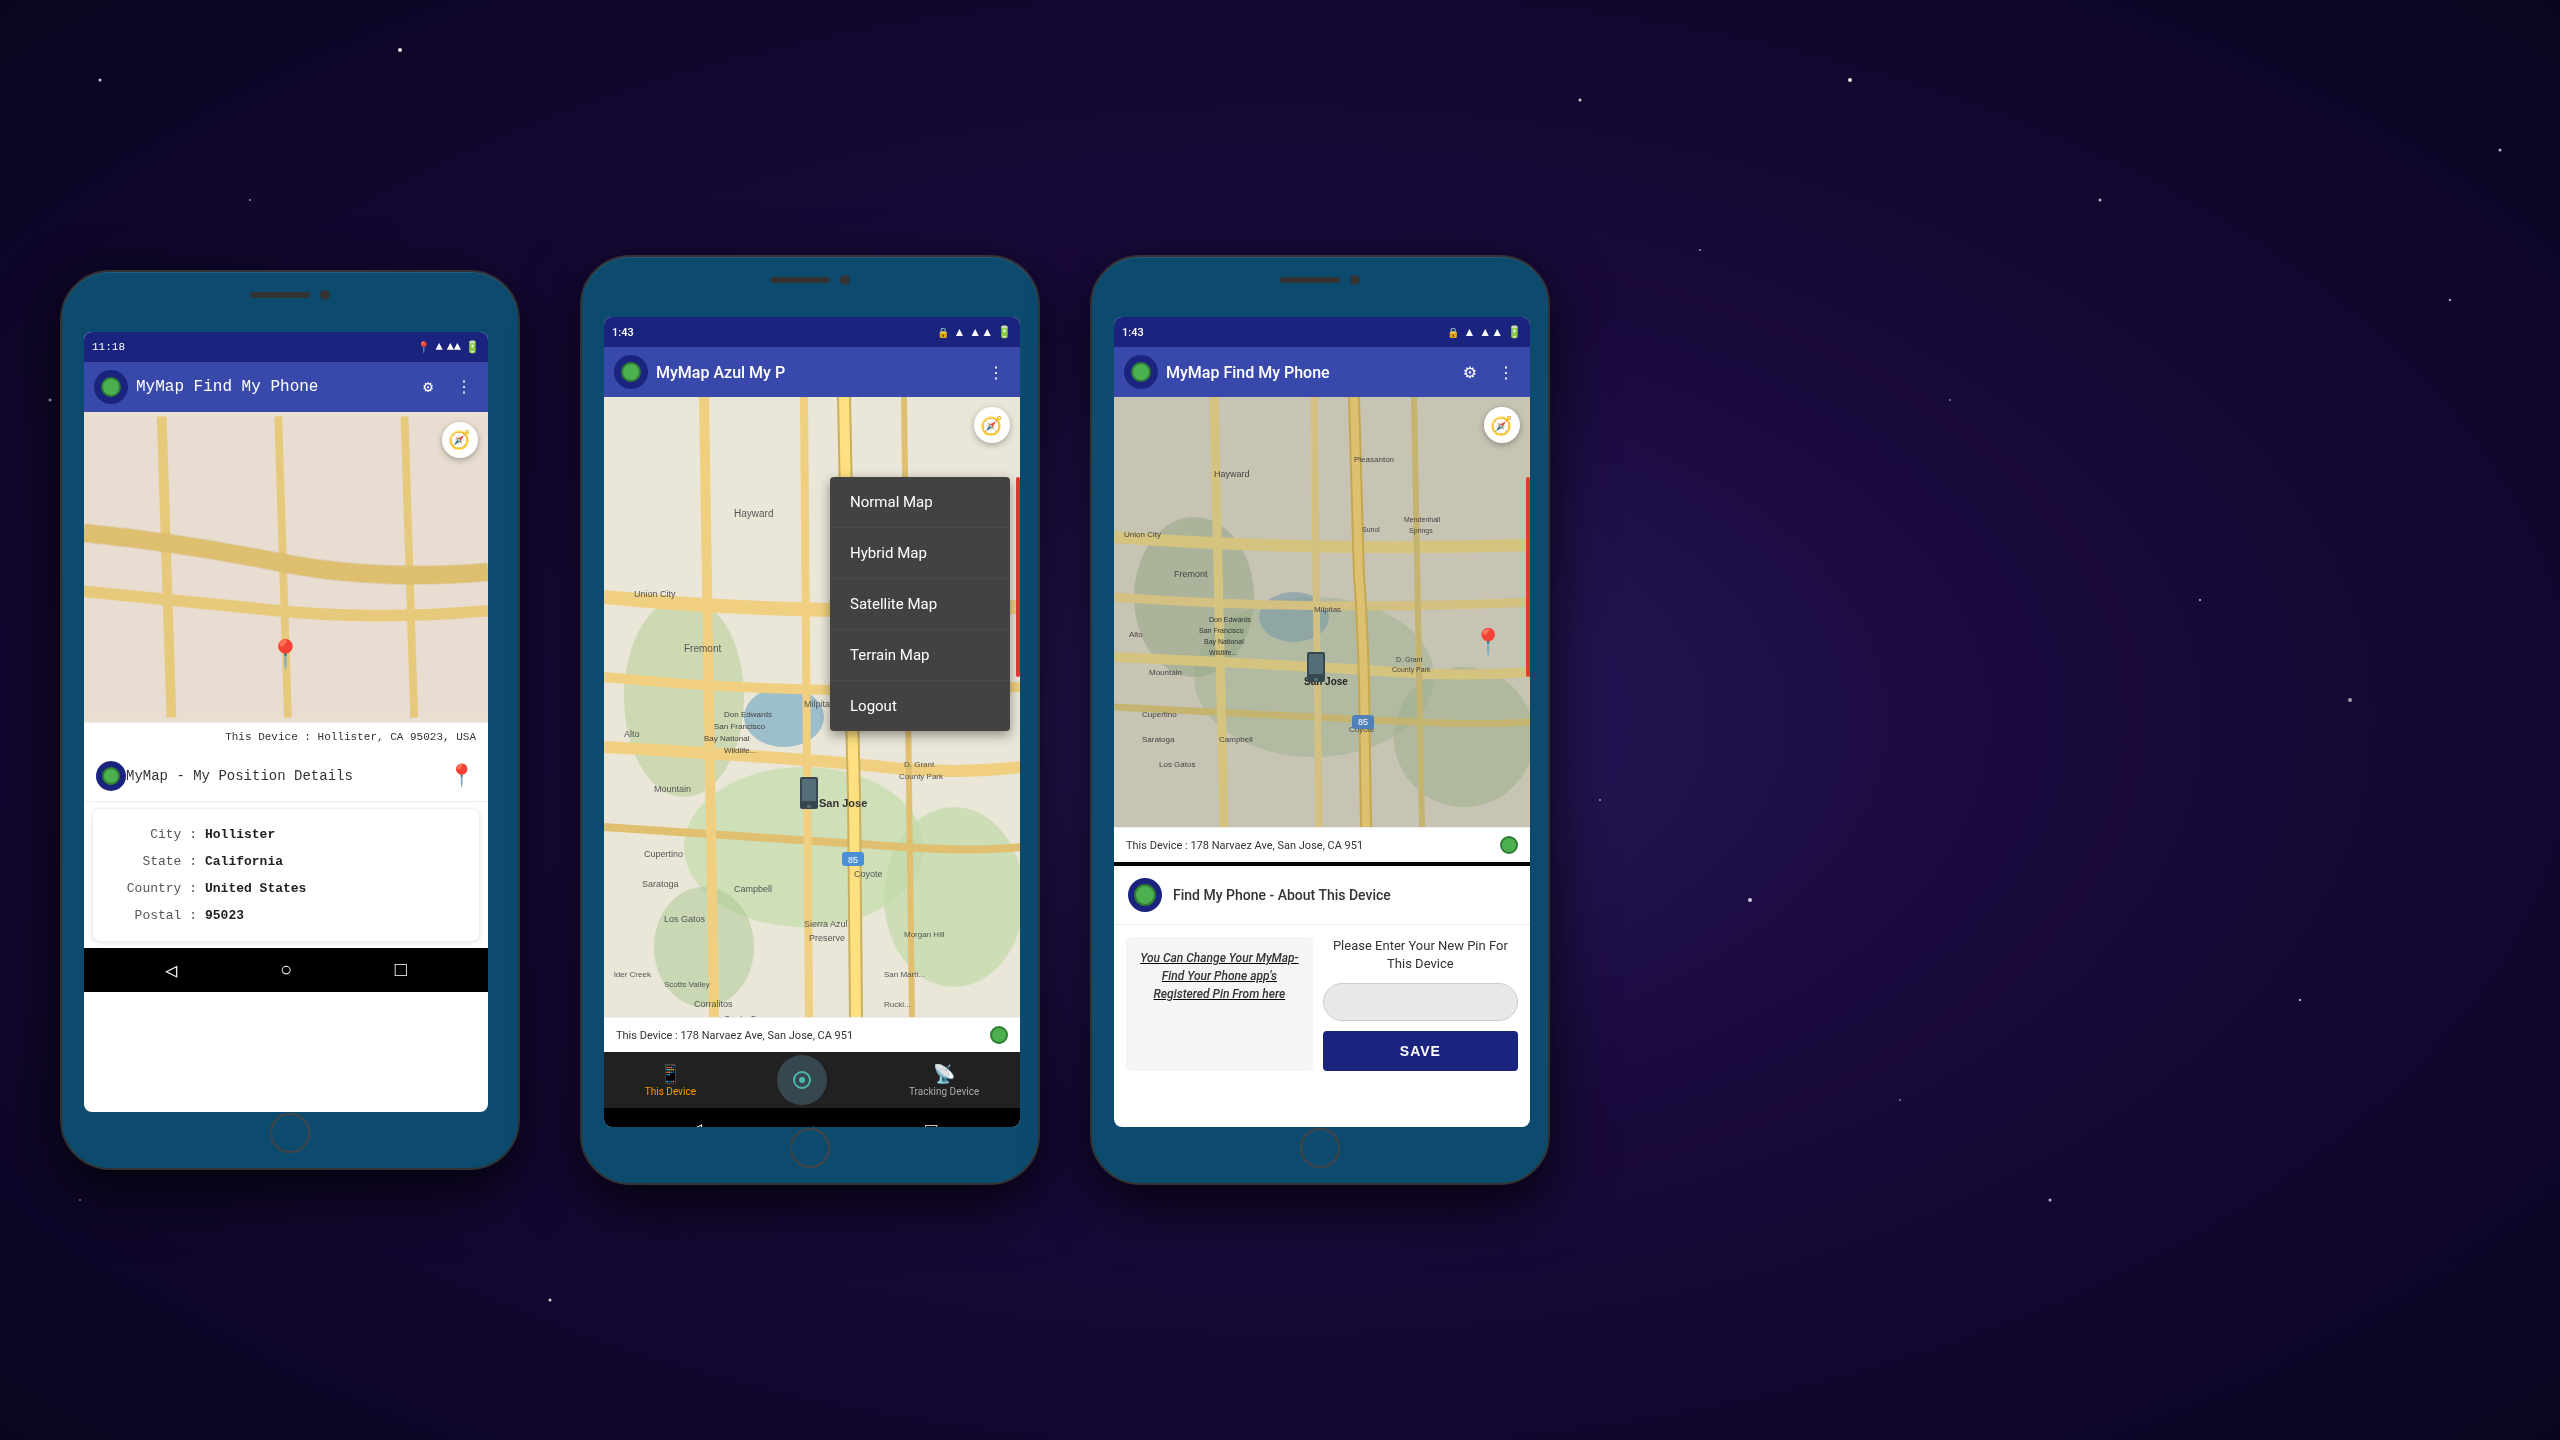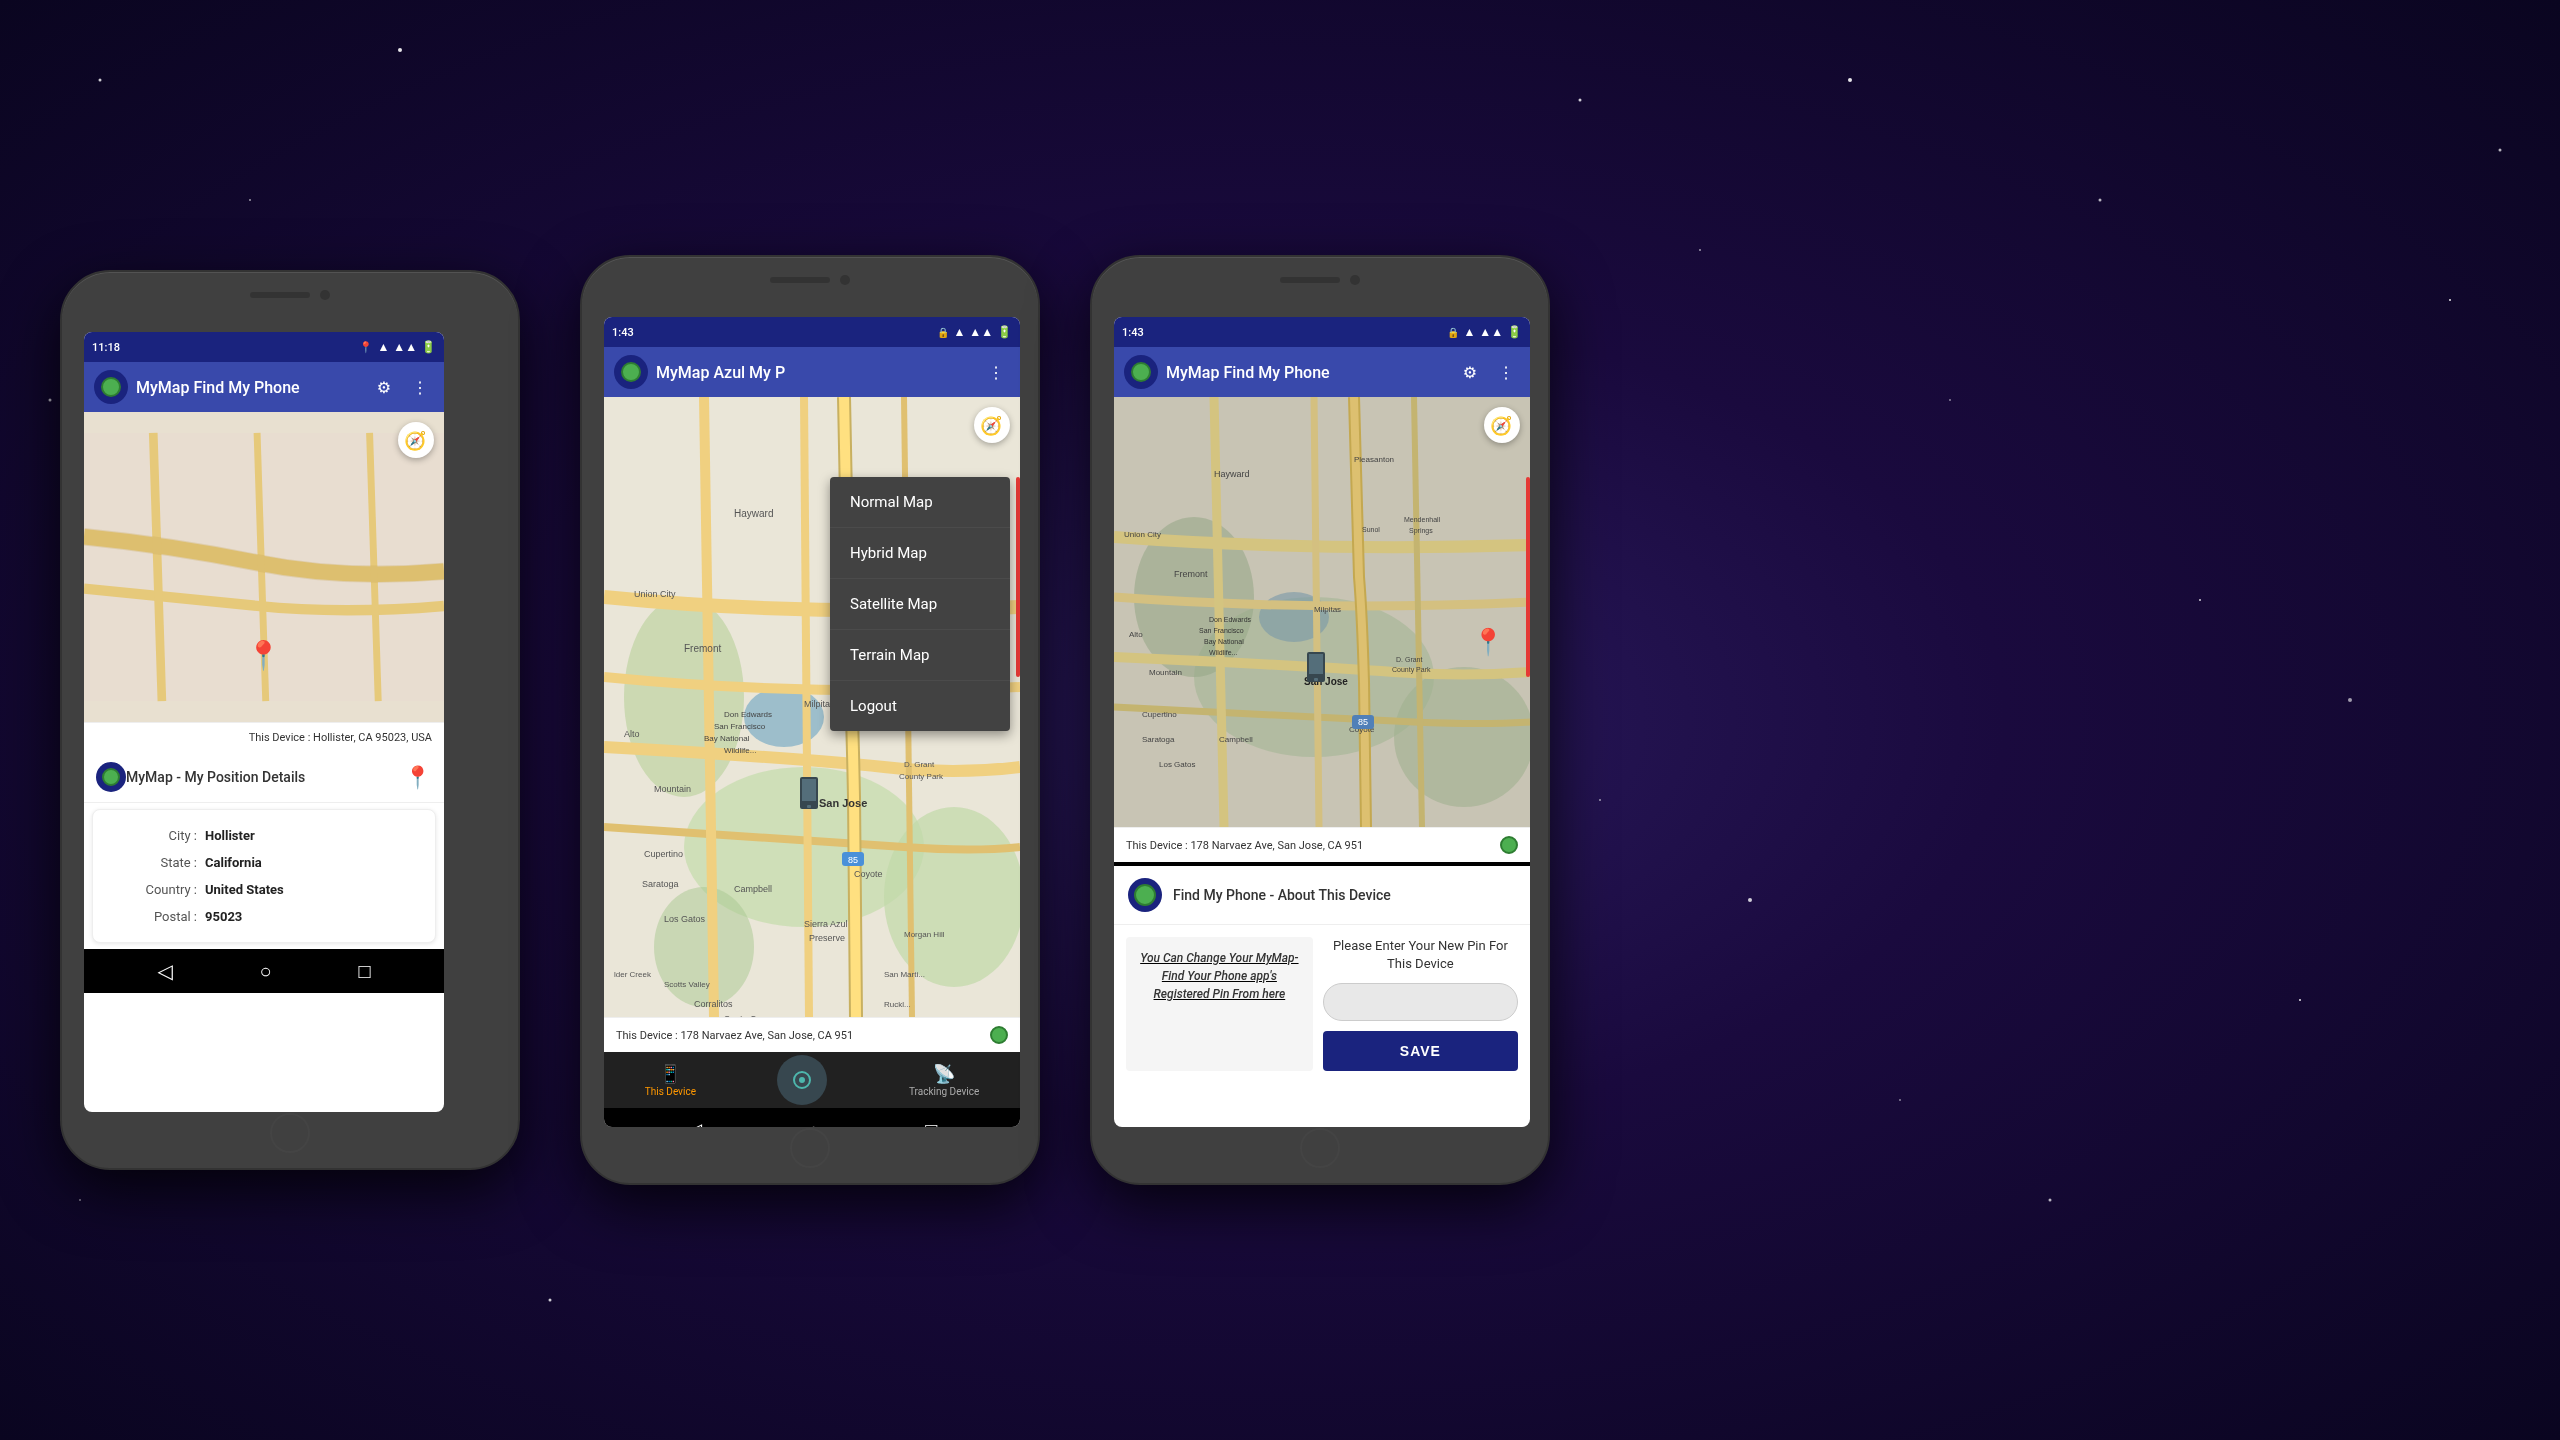--- a/index.html
+++ b/index.html
@@ -22,21 +22,21 @@
 
     .phone-container {
       position: absolute;
       display: flex;
       align-items: center;
       justify-content: center;
     }
 
     
     .phone {
-      background: #404040;
+      background: #0c4a6e;
       border-radius: 50px;
       position: relative;
       box-shadow: 0 20px 60px rgba(0,0,0,0.8), inset 0 1px 0 rgba(255,255,255,0.1);
       border: 2px solid #333;
     }
 
     .phone-screen {
       background: #fff;
       overflow: hidden;
       position: relative;
@@ -491,21 +491,21 @@
 </svg>
 
 <div class="phone-container phone-1" style="position:absolute; left:60px; top:50%; transform:translateY(-50%);">
   <div class="phone">
 
     <div class="phone-top">
       <div class="speaker"></div>
       <div class="camera-dot"></div>
     </div>
 
-    <div class="phone-screen" style="width:360px; height:780px; margin:60px 27px 60px 22px; border-radius:8px;">
+    <div class="phone-screen" style="width:404px; height:780px; margin:60px 27px 60px 22px; border-radius:8px;font-family:Liberation Mono, monospace;">
 
       <div class="status-bar">
         <span>11:18</span>
         <div class="status-icons">
           <span>📍</span>
           <span style="font-size:12px;">▲</span>
           <span style="font-size:12px;">▲▲</span>
           <span style="font-size:12px;">🔋</span>
         </div>
       </div>

